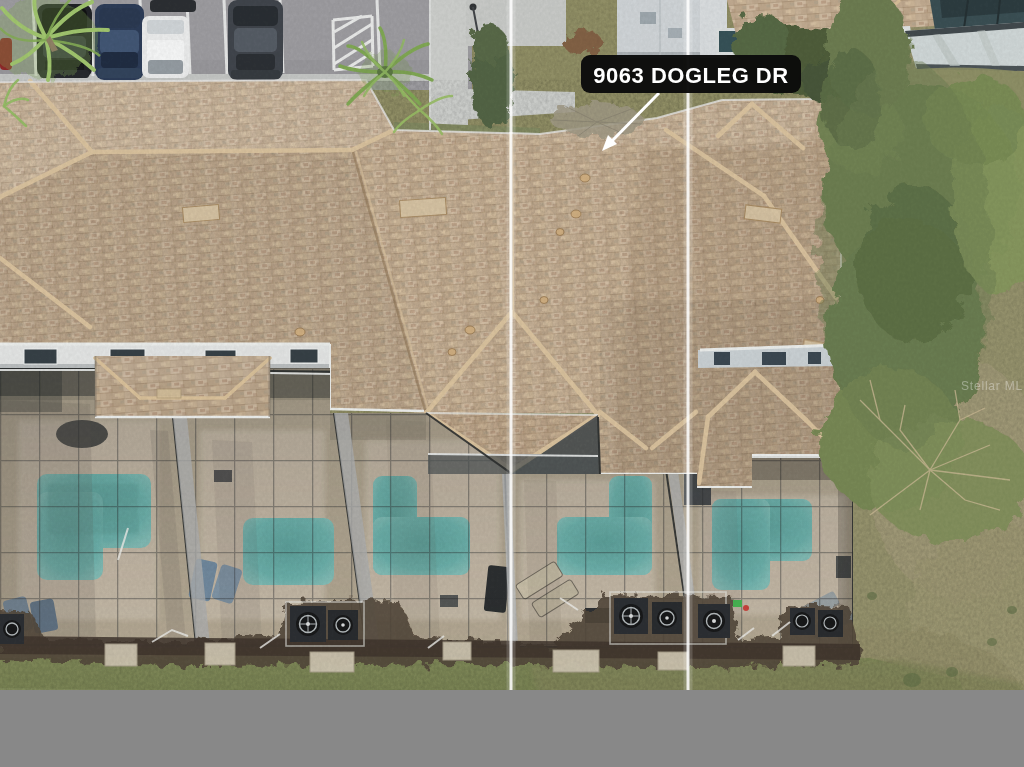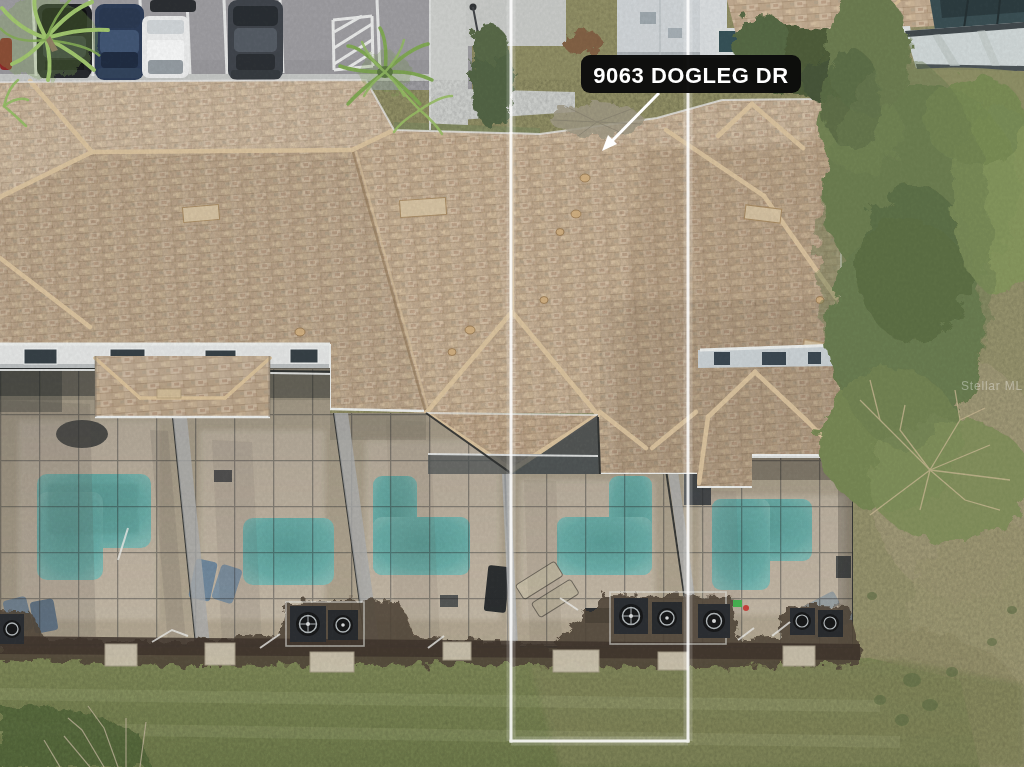--- a/index.html
+++ b/index.html
@@ -1,16 +1,16 @@
 <!DOCTYPE html>
 <html><head>
 <meta charset="utf-8">
 <style>
 html,body{margin:0;padding:0;background:#888;}
-#wrap{width:1024px;height:767px;overflow:hidden;position:relative;font-family:"Liberation Sans",sans-serif;}
+#wrap{width:1024px;height:690px;overflow:hidden;position:relative;font-family:"Liberation Sans",sans-serif;}
 svg{display:block;}
 </style>
 </head>
 <body>
 <div id="wrap">
 <svg width="1024" height="767" viewBox="0 0 1024 767" xmlns="http://www.w3.org/2000/svg">
 <defs>
 <pattern id="tile" width="24" height="14" patternUnits="userSpaceOnUse" patternTransform="rotate(-4)">
   <rect width="24" height="14" fill="#c3ad92"></rect>
   <rect x="0" y="0" width="12" height="7" fill="#d3c0a7" opacity="0.6"></rect>

